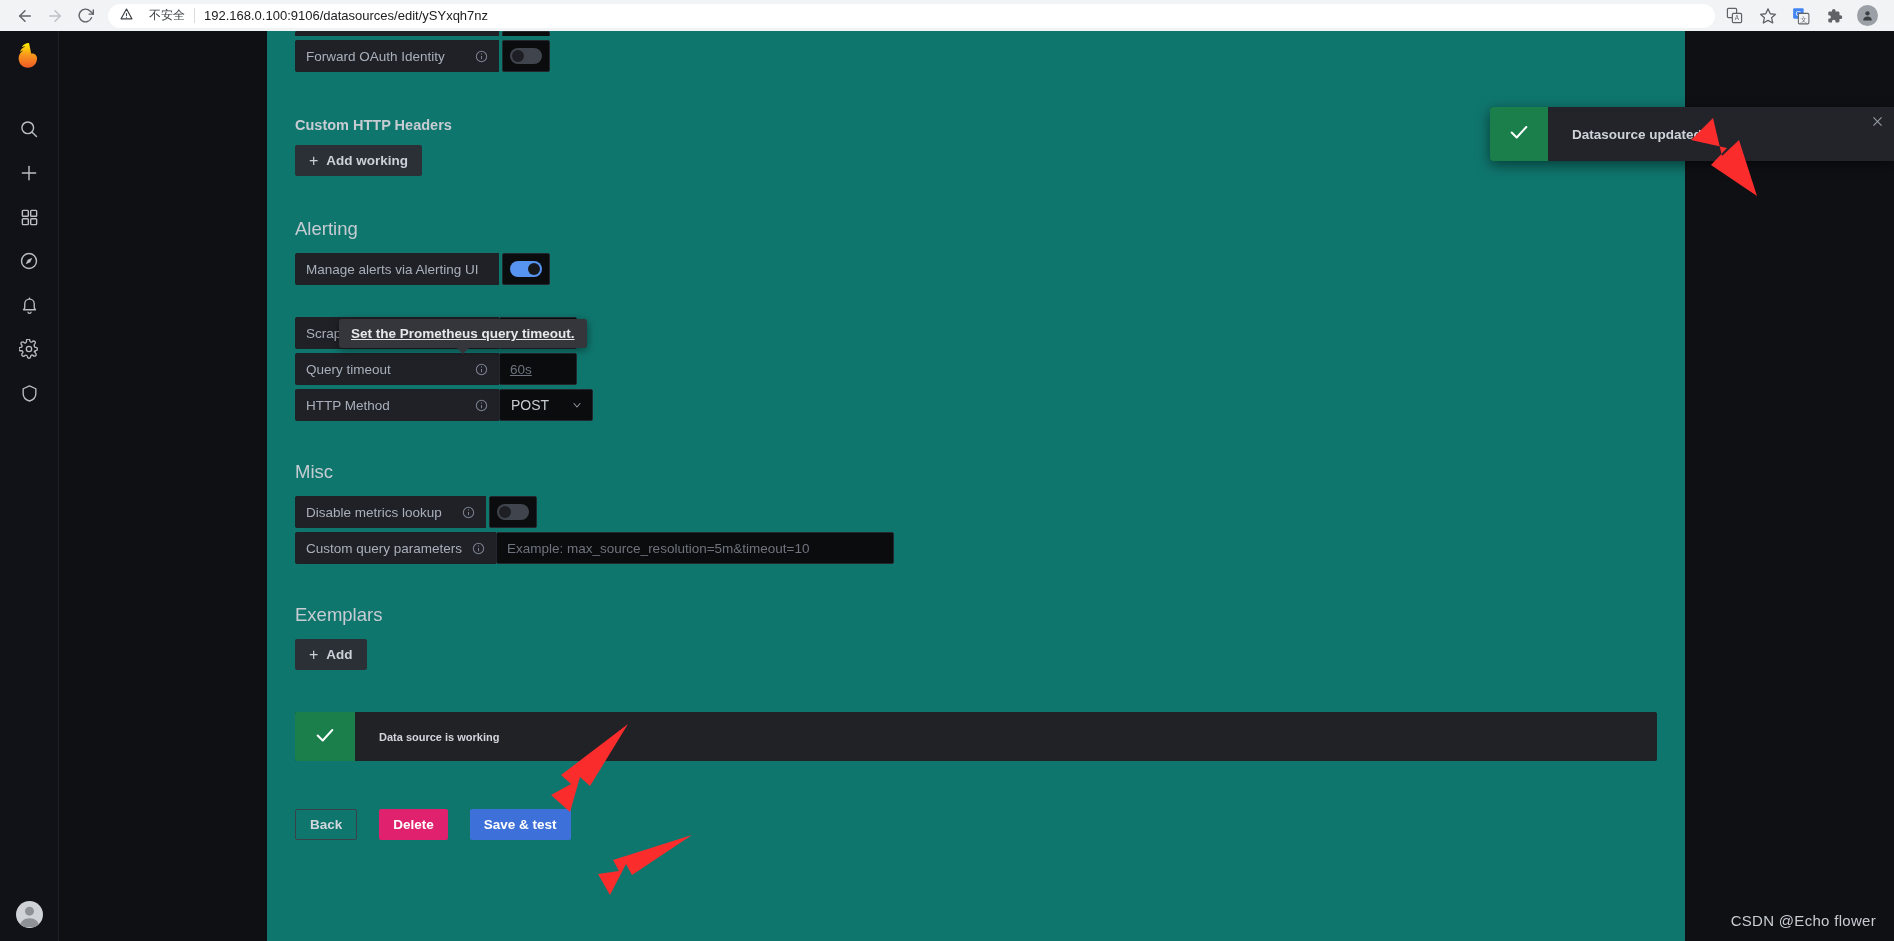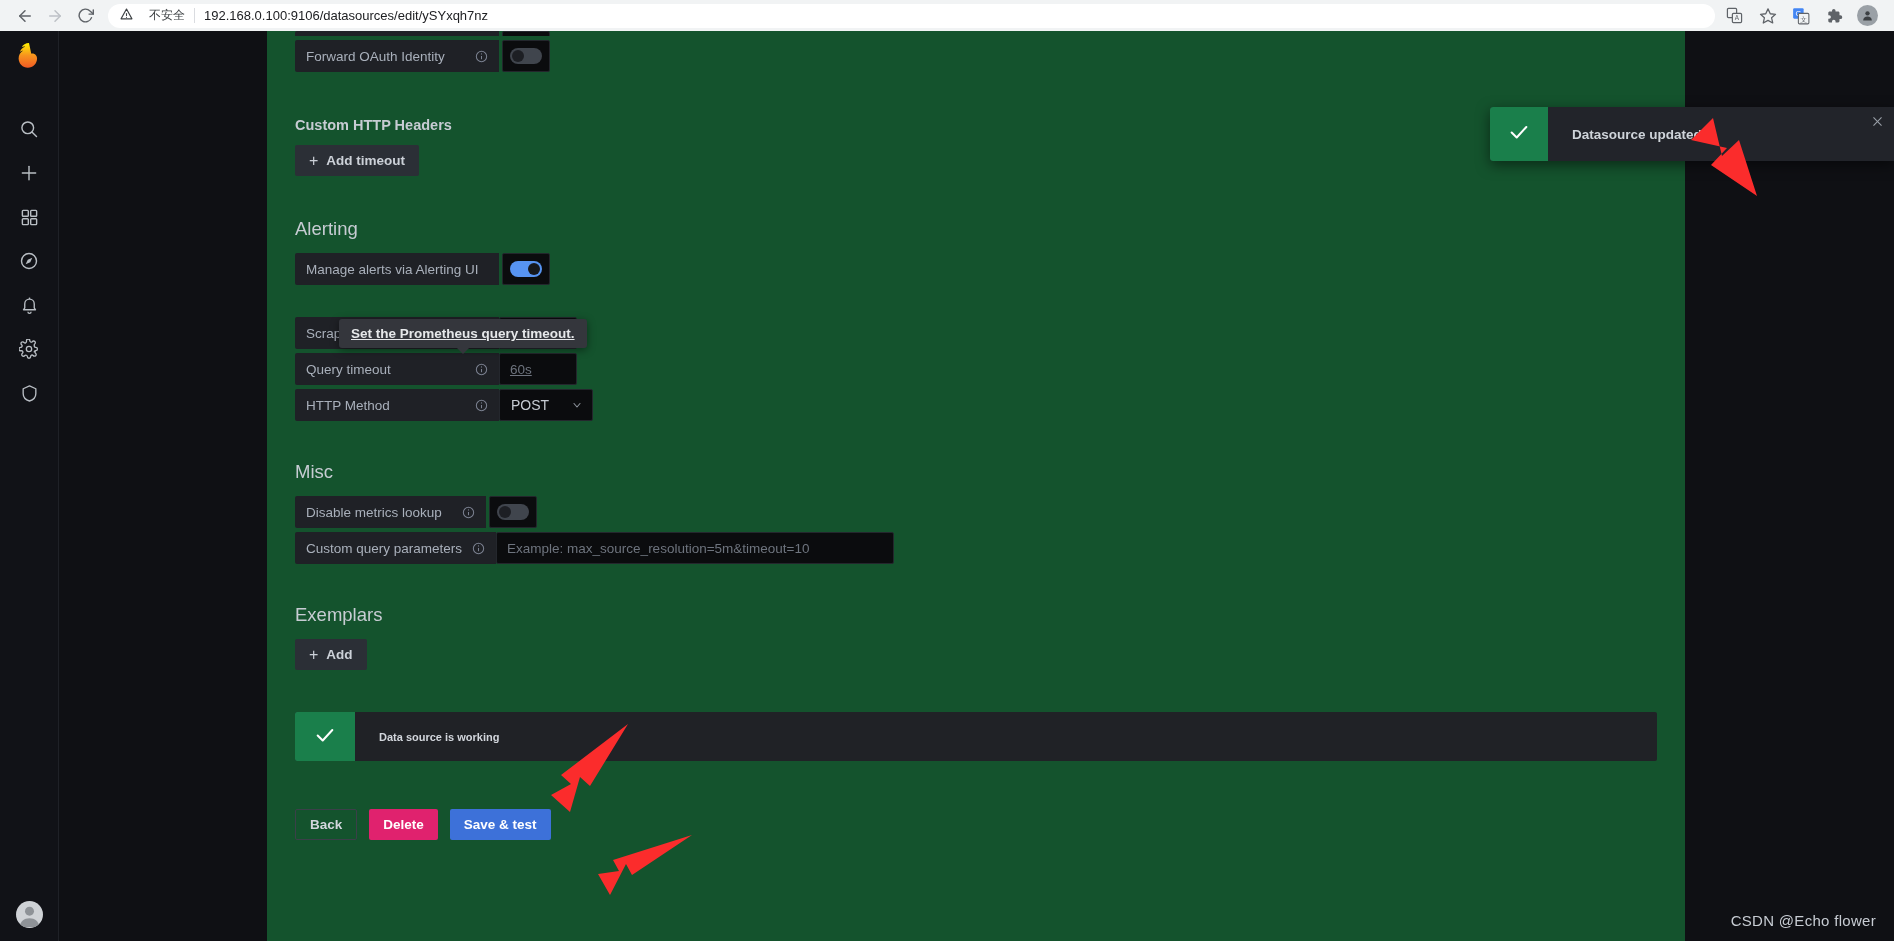--- a/index.html
+++ b/index.html
@@ -95,21 +95,21 @@
     margin-bottom: 13px;
     display: flex; align-items: center; justify-content: center;
     color: #8e9297;
     overflow: hidden;
   }
 
   
   .content-wrap {
     position: absolute; top: 0; left: 267px;
     width: 1418px; height: 910px;
-    background: #14532d;
+    background: #0f766e;
     overflow: hidden;
   }
   .page-pad { padding: 0 28px; }
 
   
   .field-row { display: flex; align-items: center; margin-bottom: 4px; }
   .field-label {
     background: #1f2126;
     height: 32px;
     display: flex; align-items: center;
@@ -492,21 +492,21 @@
           <div class="switch">
               <div class="knob"></div>
             </div>
         </div>
       </div>
 
       <div style="margin-top:45px;">
         <div class="sub-heading">Custom HTTP Headers</div>
         <button class="btn btn-secondary">
           <span class="plus-sign">+</span>
-          <span>Add timeout</span>
+          <span>Add working</span>
         </button>
       </div>
 
       <div style="margin-top:42px;">
         <div class="sec-heading">Alerting</div>
         <div class="field-row">
           <div class="field-label">
             <span class="lbl-text">Manage alerts via Alerting UI</span>
           </div>
           <div class="toggle-box">
@@ -614,21 +614,21 @@
             <span>
               <svg width="22" height="22" viewBox="0 0 24 24" fill="none" stroke="currentColor" stroke-width="2.2" stroke-linecap="round" stroke-linejoin="round">
                   <polyline points="4 12.5 9.5 18 20 6.5"></polyline>
                 </svg>
             </span>
           </div>
           <div class="alert-text">Data source is working</div>
         </div>
       </div>
 
-      <div style="margin-top:48px; display:flex; gap:12px;">
+      <div style="margin-top:48px; display:flex; gap:22px;">
         <button class="btn btn-outline">Back</button>
         <button class="btn btn-danger">Delete</button>
         <button class="btn btn-primary">Save &amp; test</button>
       </div>
 
     </div>
   </div>
 
   <div class="toast">
     <div class="toast-icon">

